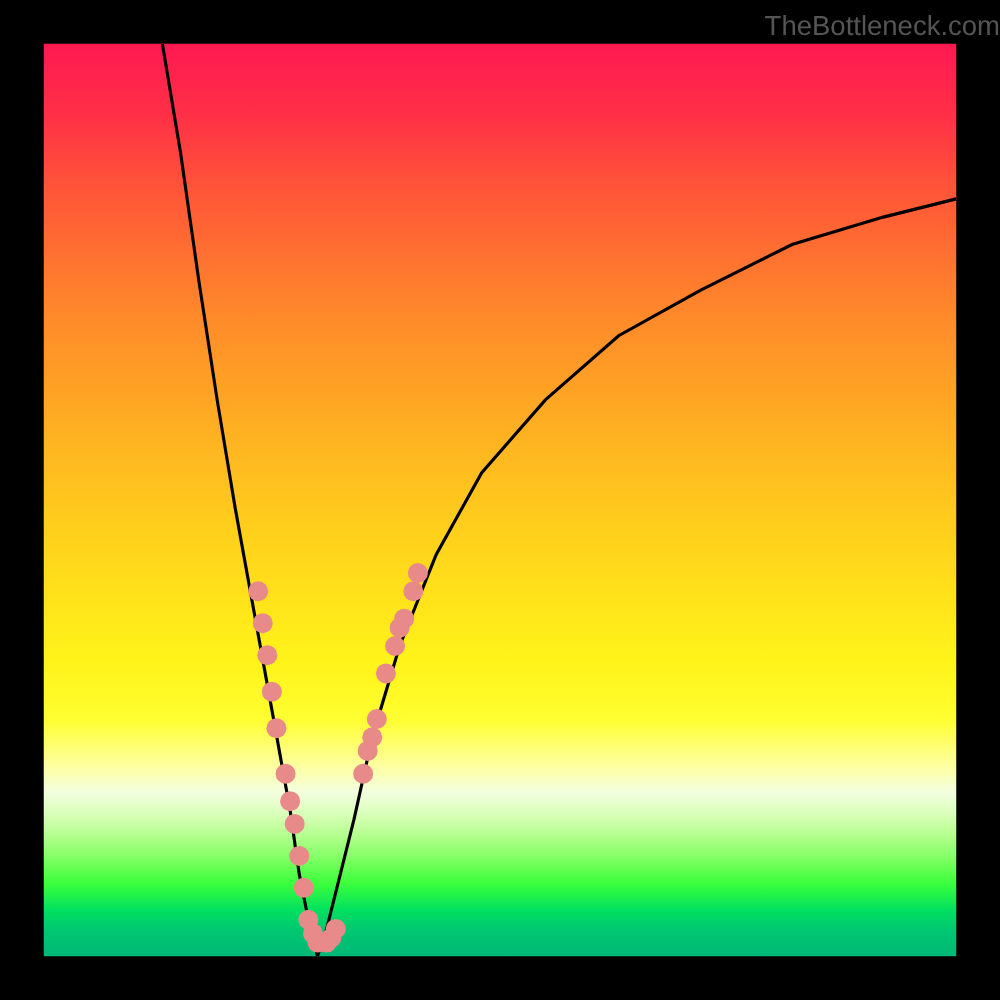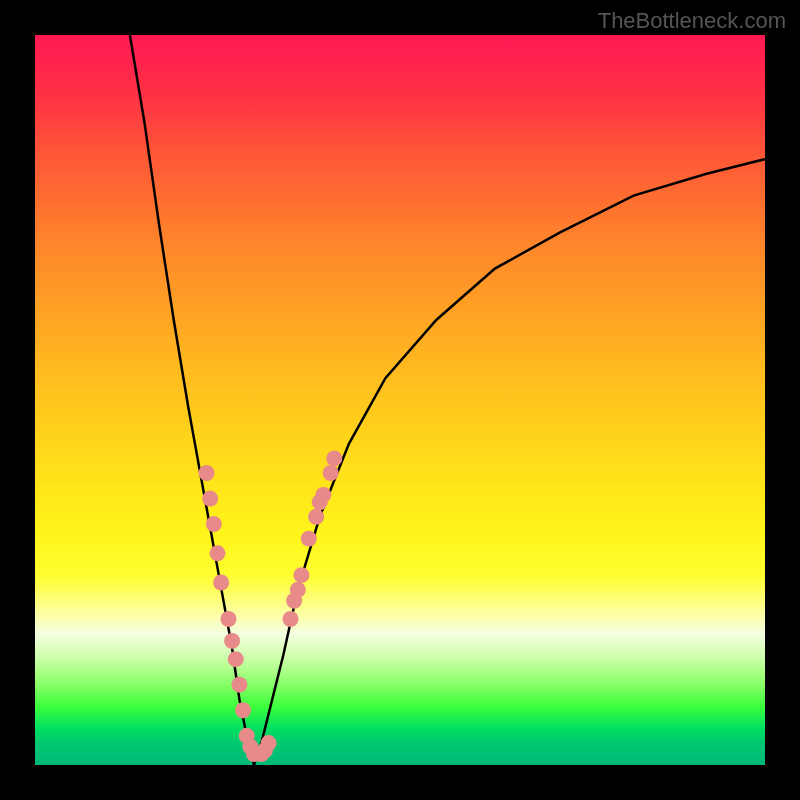--- a/index.html
+++ b/index.html
@@ -10,21 +10,21 @@
     body {
       width: 800px;
       height: 800px;
       position: relative;
       background: #000;
       font-family: Arial, sans-serif;
     }
     .watermark {
       position: absolute;
       top: 8px;
-      right: 14px;
+      right: 0;
       color: #555;
       font-size: 22px;
       z-index: 10;
     }
     .plot-area {
       position: absolute;
       top: 35px;
       left: 35px;
       width: 730px;
       height: 730px;

